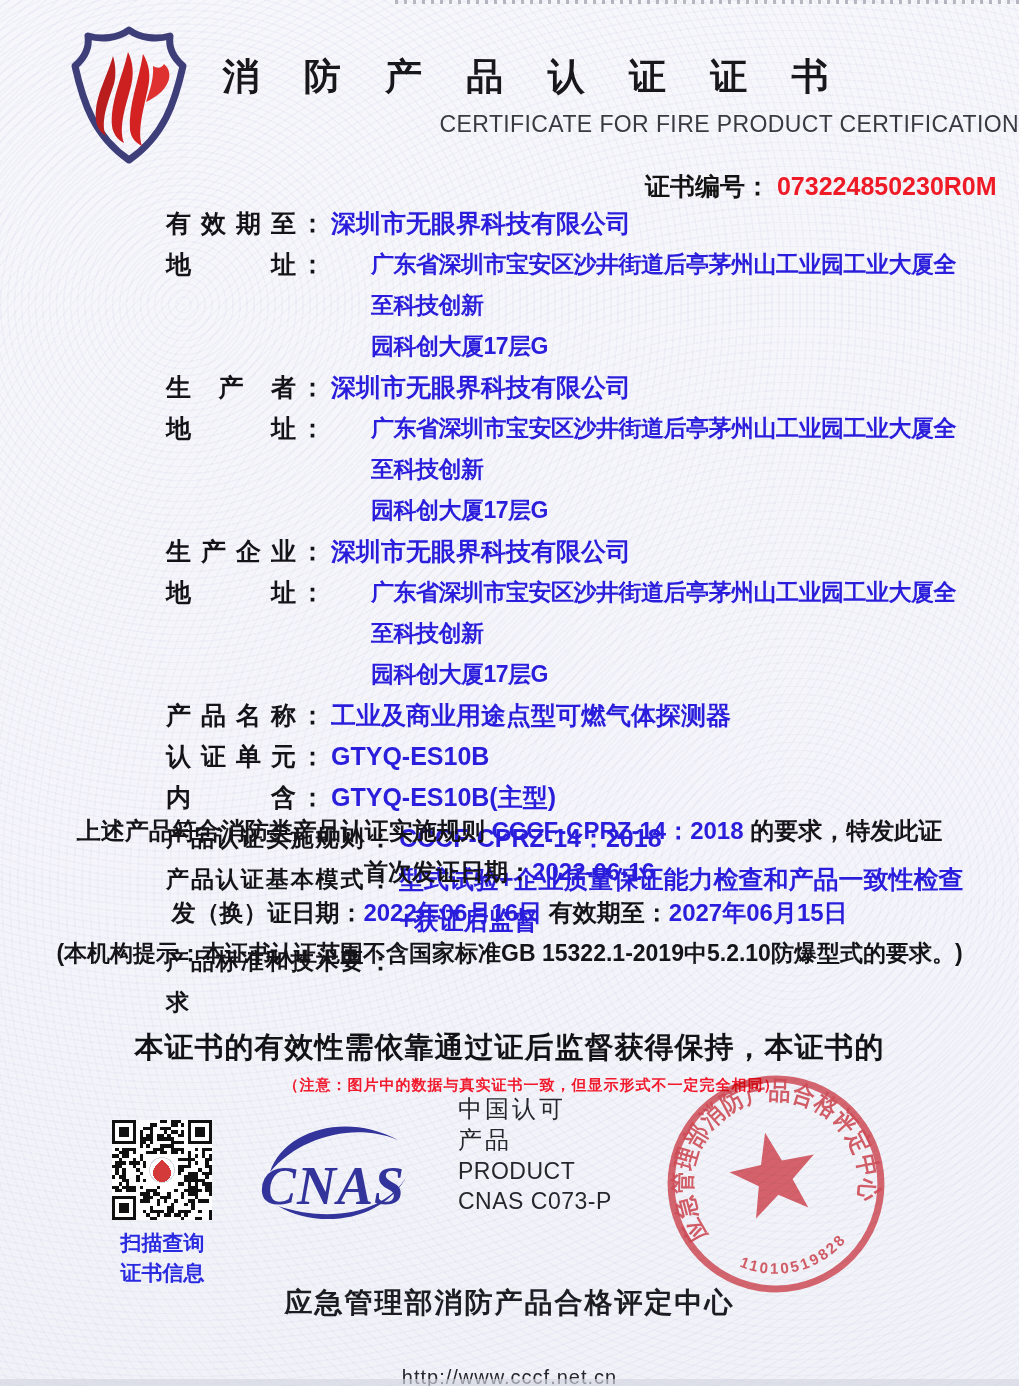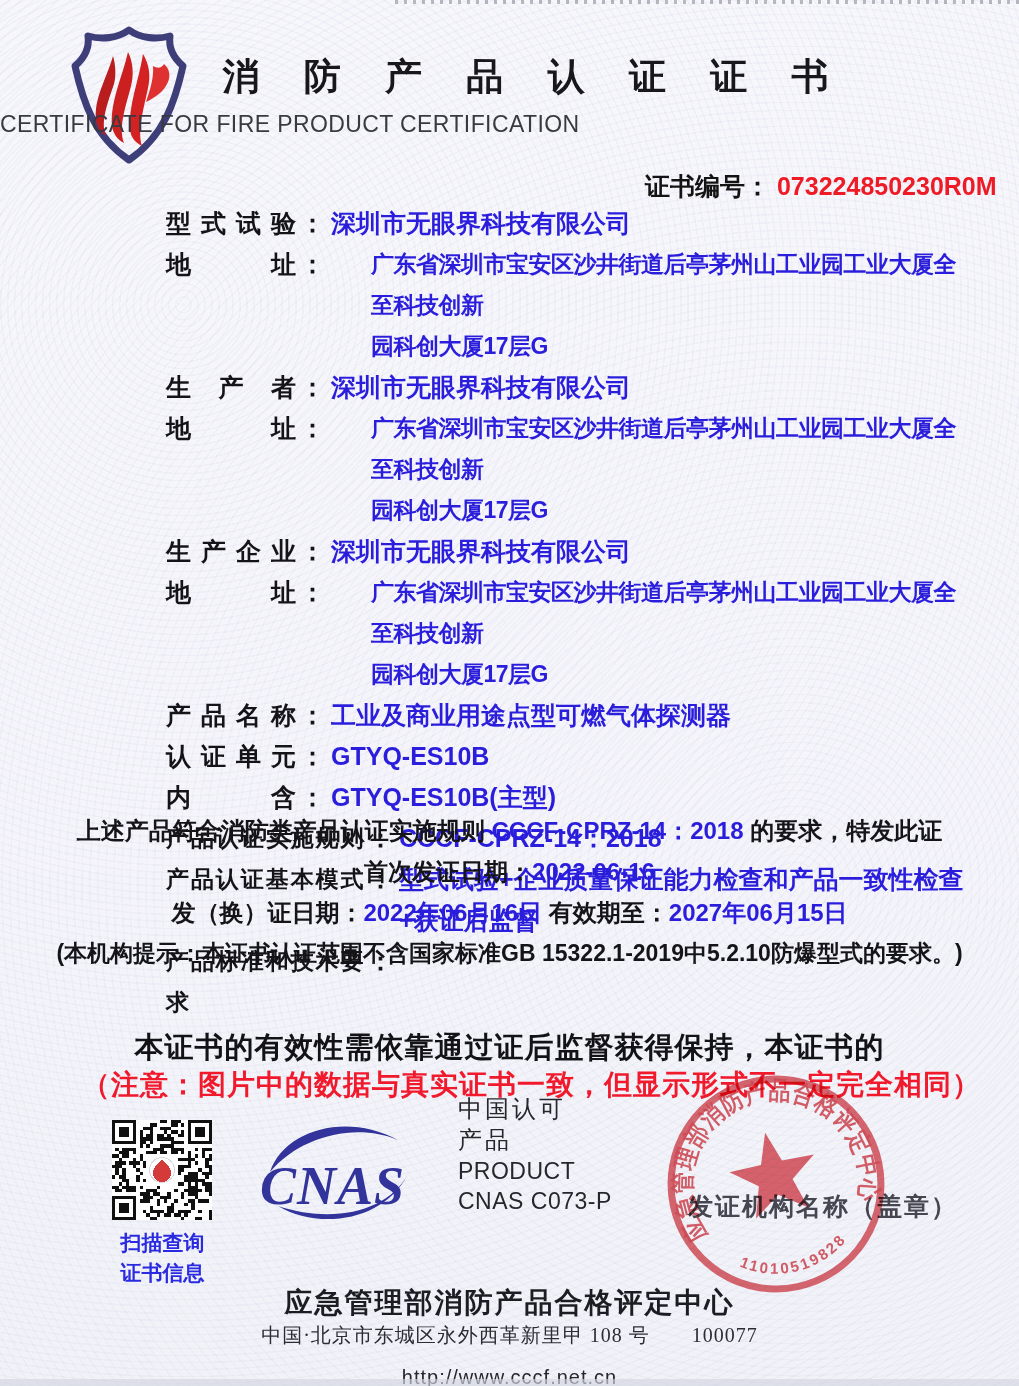--- a/index.html
+++ b/index.html
@@ -20,21 +20,21 @@
   }
   .scan-edge-bottom { position:absolute; left:0; bottom:0; width:100%; height:7px; background:#d3d6e1; opacity:.65; }
 
   .logo { position:absolute; left:50px; top:22px; }
 
   .title-cn {
     position:absolute; top:52px; left:0; width:100%; text-align:center;
     font-size:37px; font-weight:600; color:#17171c; letter-spacing:17px; text-indent:17px;padding-left:32px;
   }
   .title-en {
-    position:absolute; top:111px; left:0; width:100%; text-align:left;
+    position:absolute; top:111px; left:0; width:100%; text-align:right;
     font-size:23px; font-weight:500; color:#393941; letter-spacing:.4px;
   }
   .certno { position:absolute; left:645px; top:170px; font-size:25px; font-weight:700; white-space:nowrap; }
   .certno .lab { color:#131313; }
   .certno .val { color:#ee1a26; }
 
   .fields { position:absolute; left:166px; top:203px; width:800px; }
   .f-row { display:flex; align-items:flex-start; line-height:41px; font-weight:700; }
   .f-label {
     flex:0 0 130px; color:#141418; font-size:25px;
@@ -47,21 +47,21 @@
   .f-value .vline { display:block;margin-left:40px; }
 
   .stmts { position:absolute; top:810px; left:0; width:100%; text-align:center; }
   .stmt { line-height:41px; font-size:24px; font-weight:700; white-space:nowrap; }
   .stmt.small { font-size:23px; }
   .stmt .k { color:#151519; }
   .stmt .b { color:#2a1ddb; }
 
   .notice { position:absolute; top:1006px; left:0; width:100%; text-align:center; }
   .notice .n1 { font-size:29px; font-weight:700; color:#131317; line-height:42px; letter-spacing:1px;margin-top:20px; }
-  .notice .warn { font-size:28px; font-weight:700; color:#f1192c; line-height:34px; letter-spacing:1px;margin-left:44px; }
+  .notice .warn { font-size:15px; font-weight:700; color:#f1192c; line-height:34px; letter-spacing:1px;margin-left:44px; }
 
   .qr { position:absolute; left:112px; top:1120px; }
   .qr-cap { position:absolute; left:100px; top:1228px; width:125px; text-align:center;
             color:#2a2ae0; font-size:21px; font-weight:700; line-height:30px; }
 
   .cnas { position:absolute; left:258px; top:1114px; }
   .cnas-txt { position:absolute; left:458px; top:1094px; color:#26262c; }
   .cnas-txt .zh { font-family:"Liberation Serif", serif; font-size:24px; line-height:31px; letter-spacing:3px; }
   .cnas-txt .en { font-size:23px; line-height:30px; letter-spacing:.5px; }
 
@@ -98,21 +98,21 @@
   <div class="title-cn">消 防 产 品 认 证 证 书</div>
   <div class="title-en">CERTIFICATE FOR FIRE PRODUCT CERTIFICATION</div>
 
   <div class="certno">
     <span class="lab"><span>证书编号</span><span>：</span></span>
     <span class="val">073224850230R0M</span>
   </div>
 
   <div class="fields">
       <div class="f-row">
-        <span class="f-label">型式试验</span>
+        <span class="f-label">有效期至</span>
         <span class="f-colon">：</span>
         <span class="f-value">深圳市无眼界科技有限公司</span>
       </div>
       <div class="f-row">
         <span class="f-label">地址</span>
         <span class="f-colon">：</span>
         <span class="f-value addr">
           <span class="vline">广东省深圳市宝安区沙井街道后亭茅州山工业园工业大厦全至科技创新</span>
           <span class="vline">园科创大厦17层G</span>
         </span>
@@ -473,35 +473,33 @@
     <path d="M20 92 C60 116 126 108 150 60 C130 98 74 110 20 92 Z" fill="#32339b"></path>
     <text x="2" y="90" font-family="Liberation Serif, serif" font-size="54" font-weight="bold" font-style="italic" fill="#32339b" letter-spacing="1">CNAS</text>
   </svg>
   <div class="cnas-txt">
     <div class="zh">中国认可</div>
     <div class="zh">产品</div>
     <div class="en">PRODUCT</div>
     <div class="en">CNAS C073-P</div>
   </div>
 
-  <div class="stamp-overlay">发证机构名称（盖章）</div>
 
   <svg class="stamp" width="232" height="232" viewBox="0 0 230 230">
     <defs>
       <path id="ringPath" d="M38.9 150.5 A84 84 0 1 1 191.1 150.5" fill="none"></path>
       <path id="serialPath" d="M56 182 A90 90 0 0 0 174 182" fill="none"></path>
     </defs>
     <circle cx="115" cy="115" r="104" fill="none" stroke="#d8414a" stroke-width="7" opacity=".85"></circle>
     <polygon points="115,63 125.6,93.4 157.8,94.1 132.1,113.6 141.5,144.4 115,126 88.5,144.4 97.9,113.6 72.2,94.1 104.4,93.4" fill="#d8414a" opacity=".88"></polygon>
     <text font-size="25" font-weight="bold" fill="#d8414a" opacity=".9" letter-spacing="1">
       <textPath href="#ringPath" startOffset="0" textLength="335" lengthAdjust="spacingAndGlyphs">应急管理部消防产品合格评定中心</textPath>
     </text>
     <text font-size="15" font-weight="bold" fill="#d8414a" opacity=".9" letter-spacing="2.5">
       <textPath href="#serialPath" startOffset="8">1101051982851</textPath>
     </text>
   </svg>
 
   <div class="org-name">应急管理部消防产品合格评定中心</div>
-  <div class="org-addr">中国·北京市东城区永外西革新里甲 108 号　　100077</div>
   <div class="org-url">http://www.cccf.net.cn</div>
 
   <div class="scan-edge-bottom"></div>
 </div>
 
 </body></html>

